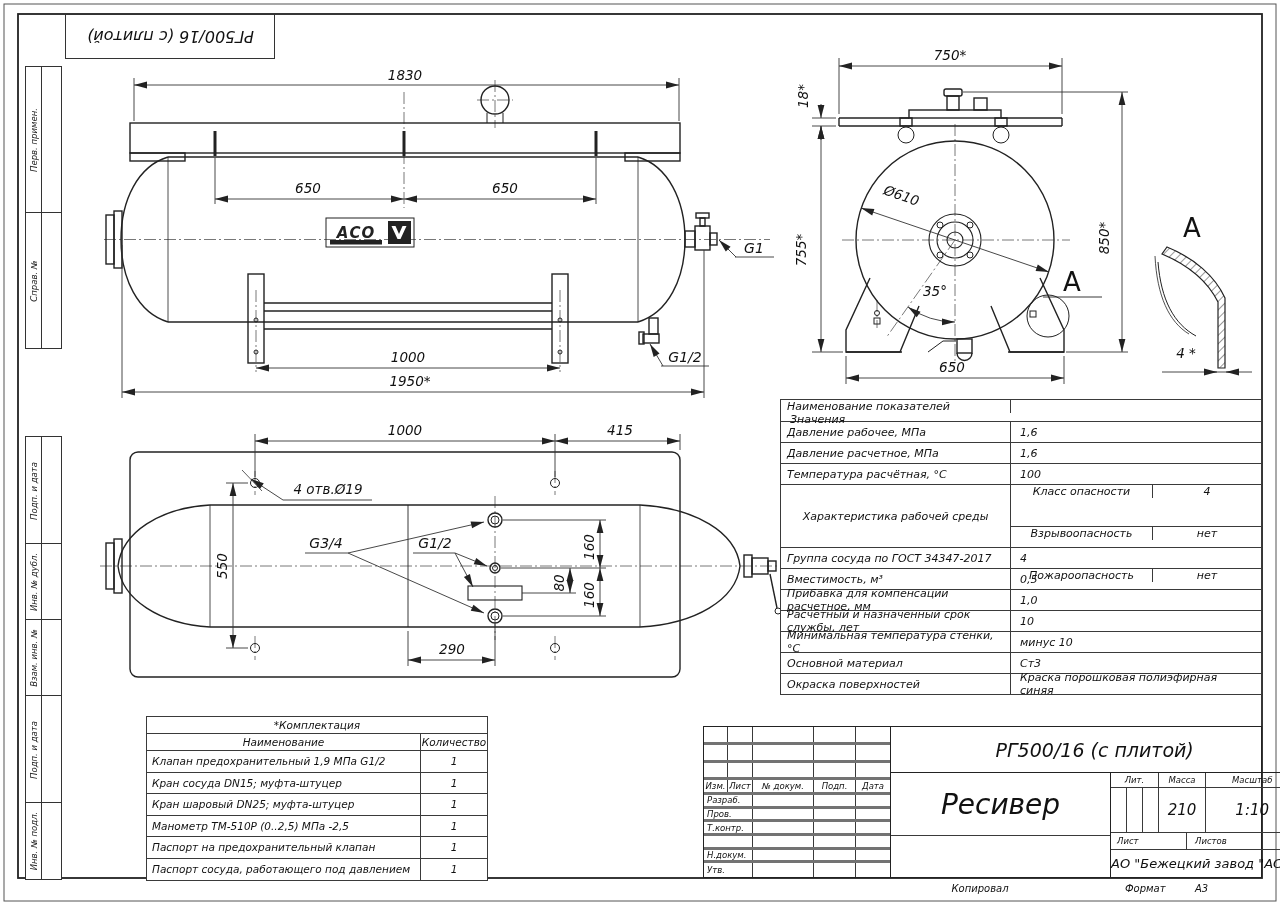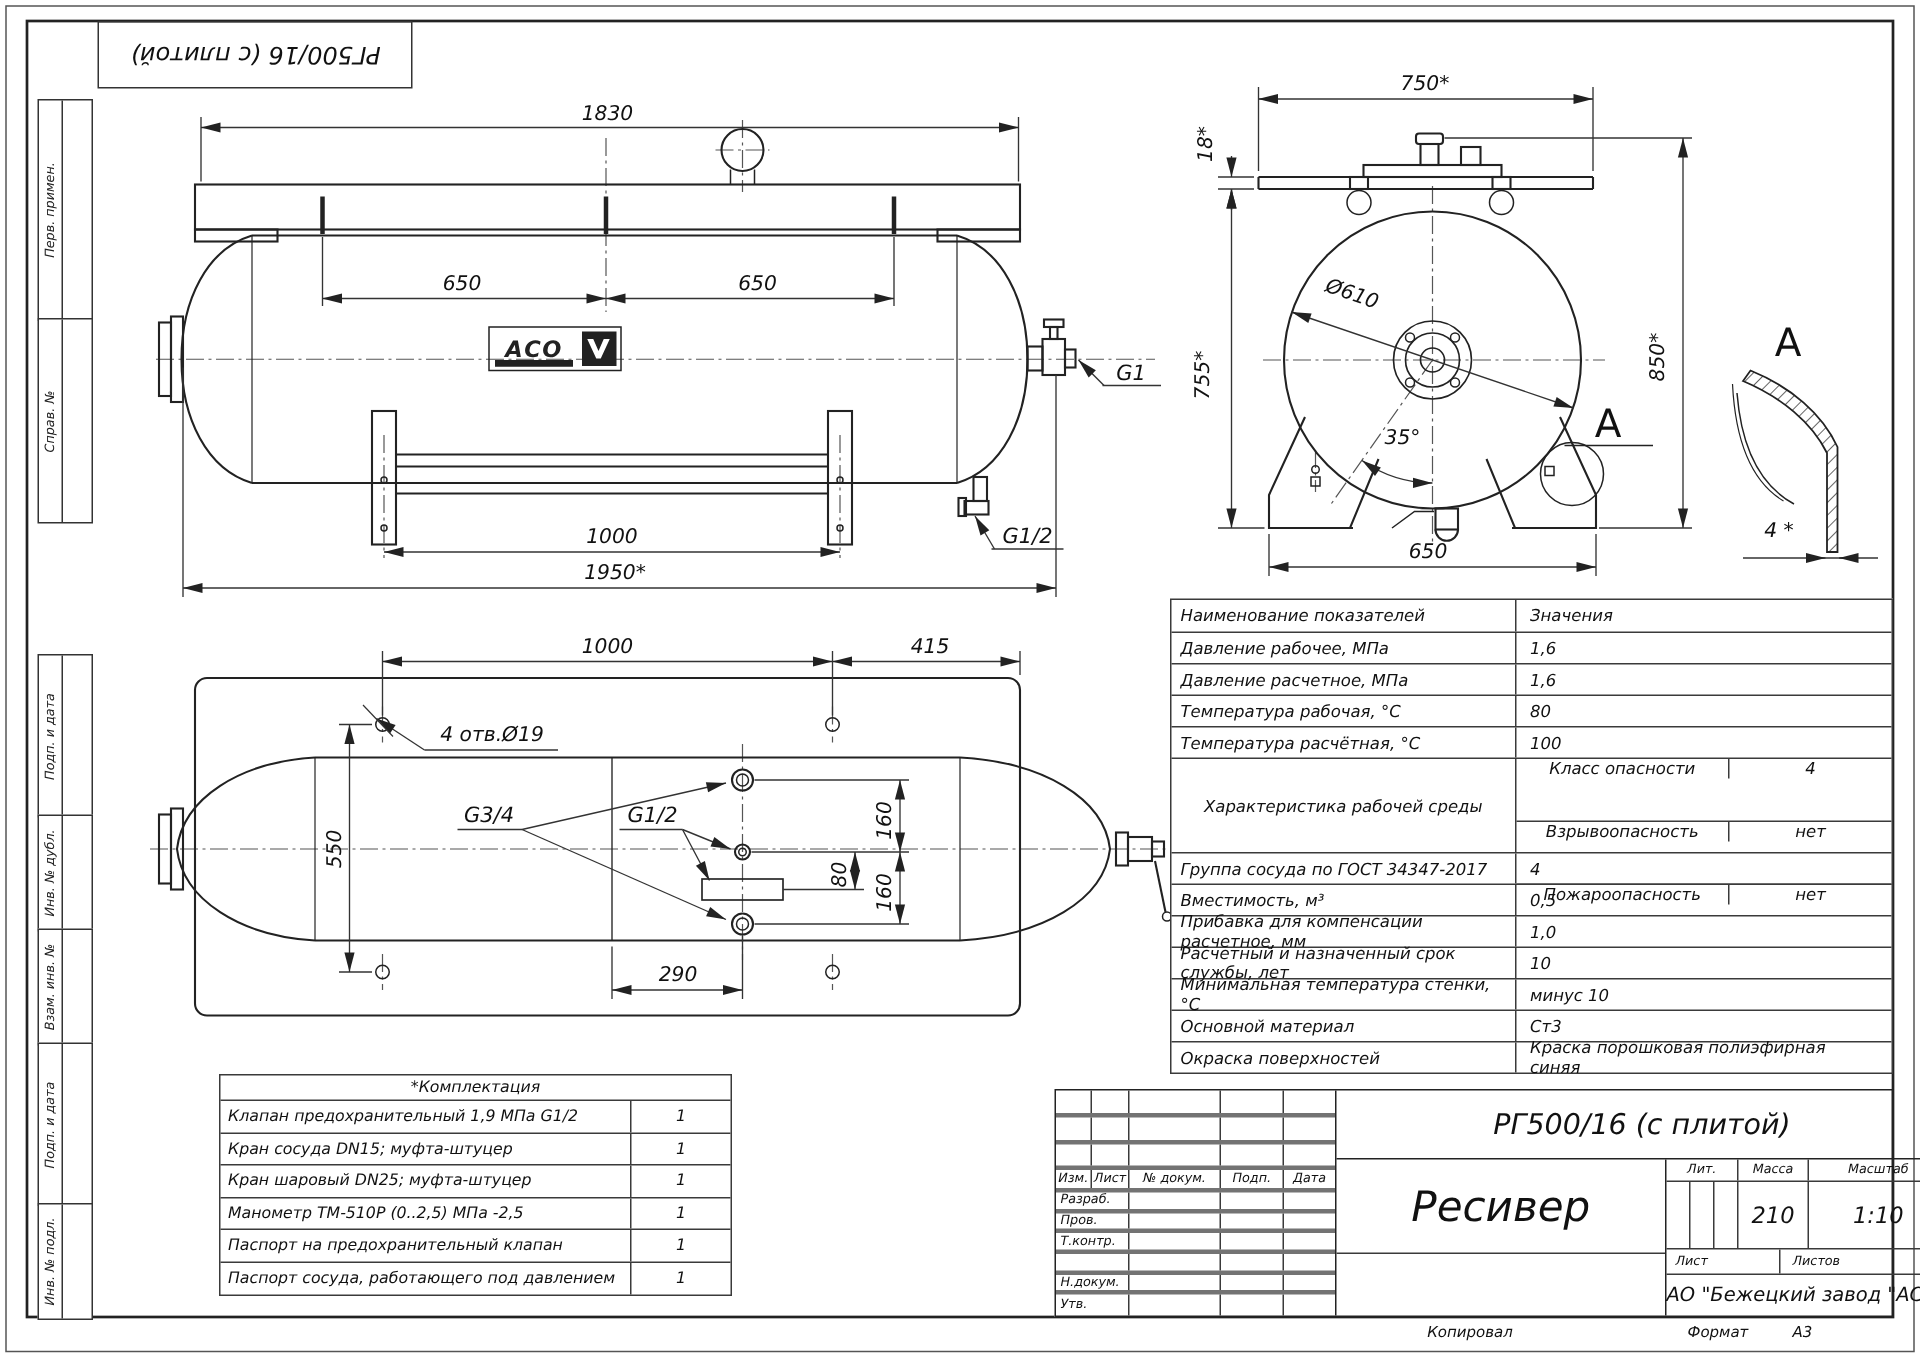--- a/index.html
+++ b/index.html
@@ -18,21 +18,21 @@
   .mlab span{position:absolute;top:50%;left:8px;transform:translate(-50%,-50%) rotate(-90deg);
              white-space:nowrap;font:italic 8.5px "DejaVu Sans",sans-serif;color:#222;}
   .topbox{position:absolute;left:65px;top:14px;width:208px;height:43px;border:1px solid #333;
           display:flex;align-items:center;justify-content:center;}
   .topbox span{transform:rotate(180deg);font:italic 16px "DejaVu Sans",sans-serif;color:#111;white-space:nowrap;}
 
   
   .chart-tbl{position:absolute;left:780px;top:399px;width:482px;border:1px solid #3a3a3a;
              font:italic 11px "DejaVu Sans",sans-serif;color:#111;background:#fff;box-sizing:border-box;}
   .cr{display:flex;height:21px;border-top:1px solid #3a3a3a;box-sizing:border-box;}
-  .cr:first-child{border-top:none;}
+  .cr:first-child{border-top:none;flex-direction:column;}
   .cn{width:230px;border-right:1px solid #3a3a3a;display:flex;align-items:center;padding:0 6px;box-sizing:border-box;}
   .cv{flex:1;display:flex;align-items:center;padding:0 9px;box-sizing:border-box;}
   .cr.mg{height:63px;}
   .cn.cen{justify-content:center;text-align:center;}
   .sub{flex:1;display:flex;flex-direction:column;gap:28px;}
   .subrow{display:flex;height:21px;border-top:1px solid #3a3a3a;box-sizing:border-box;}
   .subrow:first-child{border-top:none;}
   .sl{width:142px;border-right:1px solid #3a3a3a;display:flex;align-items:center;justify-content:center;box-sizing:border-box;}
   .sv{flex:1;display:flex;align-items:center;justify-content:center;box-sizing:border-box;}
 
@@ -414,24 +414,20 @@
   </div>
   <div class="cr">
         <div class="cn">Давление рабочее, МПа</div>
         <div class="cv">1,6</div>
       </div>
   <div class="cr">
         <div class="cn">Давление расчетное, МПа</div>
         <div class="cv">1,6</div>
       </div>
   <div class="cr">
-        <div class="cn">Температура рабочая, °С</div>
-        <div class="cv">80</div>
-      </div>
-  <div class="cr">
         <div class="cn">Температура расчётная, °С</div>
         <div class="cv">100</div>
       </div>
   <div class="cr mg">
     <div class="cn cen">Характеристика рабочей среды</div>
     <div class="sub">
       <div class="subrow">
             <div class="sl">Класс опасности</div>
             <div class="sv">4</div>
           </div>
@@ -470,20 +466,24 @@
         <div class="cv">Ст3</div>
       </div>
   <div class="cr">
         <div class="cn">Окраска поверхностей</div>
         <div class="cv">Краска порошковая полиэфирная синяя</div>
       </div>
 </div>
 
 <div class="eq-tbl">
   <div class="et">*Комплектация</div>
+  <div class="eh">
+    <div class="ehn">Наименование</div>
+    <div class="ehq">Количество</div>
+  </div>
   <div class="er2">
         <div class="ern">Клапан предохранительный 1,9 МПа G1/2</div>
         <div class="erq">1</div>
       </div>
   <div class="er2">
         <div class="ern">Кран сосуда DN15; муфта-штуцер</div>
         <div class="erq">1</div>
       </div>
   <div class="er2">
         <div class="ern">Кран шаровый DN25; муфта-штуцер</div>

